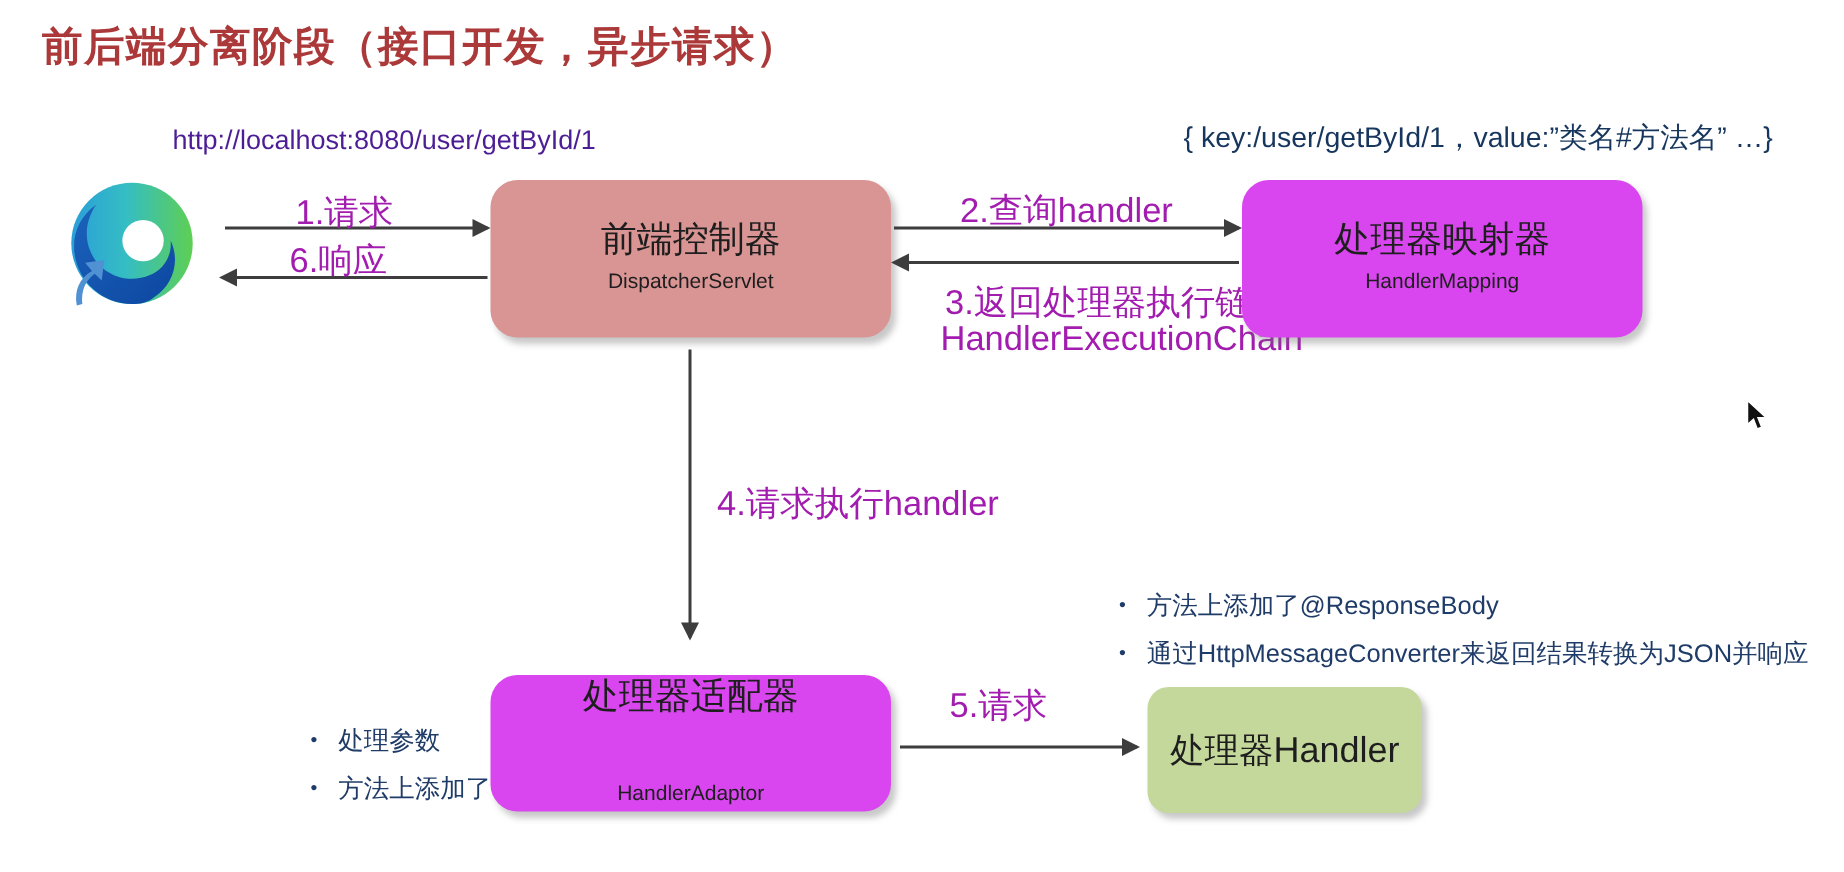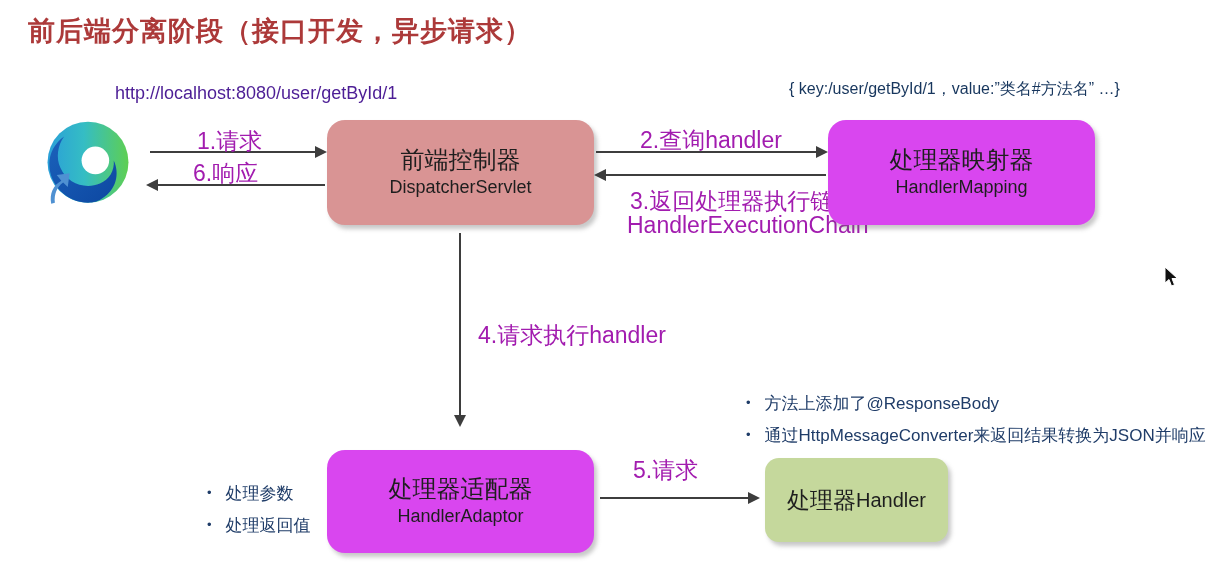--- a/index.html
+++ b/index.html
@@ -3,31 +3,31 @@
 <meta charset="utf-8">
 <style>
   html,body{margin:0;padding:0;background:#ffffff;}
   #canvas{
     position:relative;width:1229px;height:581px;background:#ffffff;overflow:hidden;
     font-family:Liberation Sans, sans-serif;color:#222;
   }
   .abs{position:absolute;}
   .slide-title{font-size:27px;font-weight:bold;color:#ac3939;letter-spacing:1px;}
   .url-label{font-size:18px;color:#4c1d95;}
-  .mapping-note{font-size:16px;color:#17365d;}
+  .mapping-note{font-size:19px;color:#17365d;}
   .node{
     position:absolute;border-radius:18px;display:flex;flex-direction:column;
     align-items:center;justify-content:center;text-align:center;
     box-shadow:3px 4px 4px rgba(110,110,110,.38);color:#1e1e1e;
   }
   .node-pink{background:#d99494;}
   .node-blue{background:#d946ef;}
   .node-green{background:#c5d89c;border-radius:14px;}
   .node-zh{font-size:24px;line-height:30px;}
-  .node-en{font-size:18px;line-height:25px;}
+  .node-en{font-size:14px;line-height:25px;}
   .hline{position:absolute;height:2px;background:#3d3d3d;}
   .hline.head-right::after{
     content:'';position:absolute;right:-2px;top:-5px;width:0;height:0;
     border-left:12px solid #3d3d3d;border-top:6px solid transparent;border-bottom:6px solid transparent;
   }
   .hline.head-left::before{
     content:'';position:absolute;left:-2px;top:-5px;width:0;height:0;
     border-right:12px solid #3d3d3d;border-top:6px solid transparent;border-bottom:6px solid transparent;
   }
   .vline{position:absolute;width:2px;background:#3d3d3d;}
@@ -93,40 +93,40 @@
   <div class="flow-label" style="left:627px;top:212px;">HandlerExecutionChain</div>
 
   <div class="node node-blue" style="left:828px;top:120px;width:267px;height:105px;">
     <div class="node-zh">处理器映射器</div>
     <div class="node-en">HandlerMapping</div>
   </div>
 
   <div class="vline head-down" style="left:459px;top:233px;height:192px;"></div>
   <div class="flow-label" style="left:478px;top:320px;">4.请求执行handler</div>
 
-  <div class="node node-blue" style="left:327px;top:450px;width:267px;height:103px;">
+  <div class="node node-blue" style="left:327px;top:450px;width:267px;height:91px;justify-content:space-between;">
     <div class="node-zh">处理器适配器</div>
     <div class="node-en">HandlerAdaptor</div>
   </div>
 
   <div class="note-row" style="left:207px;top:482px;">
     <span class="note-dot">•</span>
     <span class="note-text">处理参数</span>
   </div>
   <div class="note-row" style="left:207px;top:514px;">
     <span class="note-dot">•</span>
-    <span class="note-text">处理返回值</span>
+    <span class="note-text">方法上添加了</span>
   </div>
 
   <div class="hline head-right" style="left:600px;top:497px;width:158px;"></div>
   <div class="flow-label" style="left:633px;top:455px;">5.请求</div>
 
   <div class="node node-green" style="left:765px;top:458px;width:183px;height:84px;flex-direction:row;align-items:center;">
     <span class="node-zh" style="font-size:23px;">处理器</span>
-      <span class="node-en" style="font-size:20px;">Handler</span>
+      <span class="node-en" style="font-size:24px;">Handler</span>
   </div>
 
   <div class="note-row" style="left:746px;top:392px;">
     <span class="note-dot">•</span>
     <span class="note-text">方法上添加了@ResponseBody</span>
   </div>
   <div class="note-row" style="left:746px;top:424px;">
     <span class="note-dot">•</span>
     <span class="note-text">通过HttpMessageConverter来返回结果转换为JSON并响应</span>
   </div>

